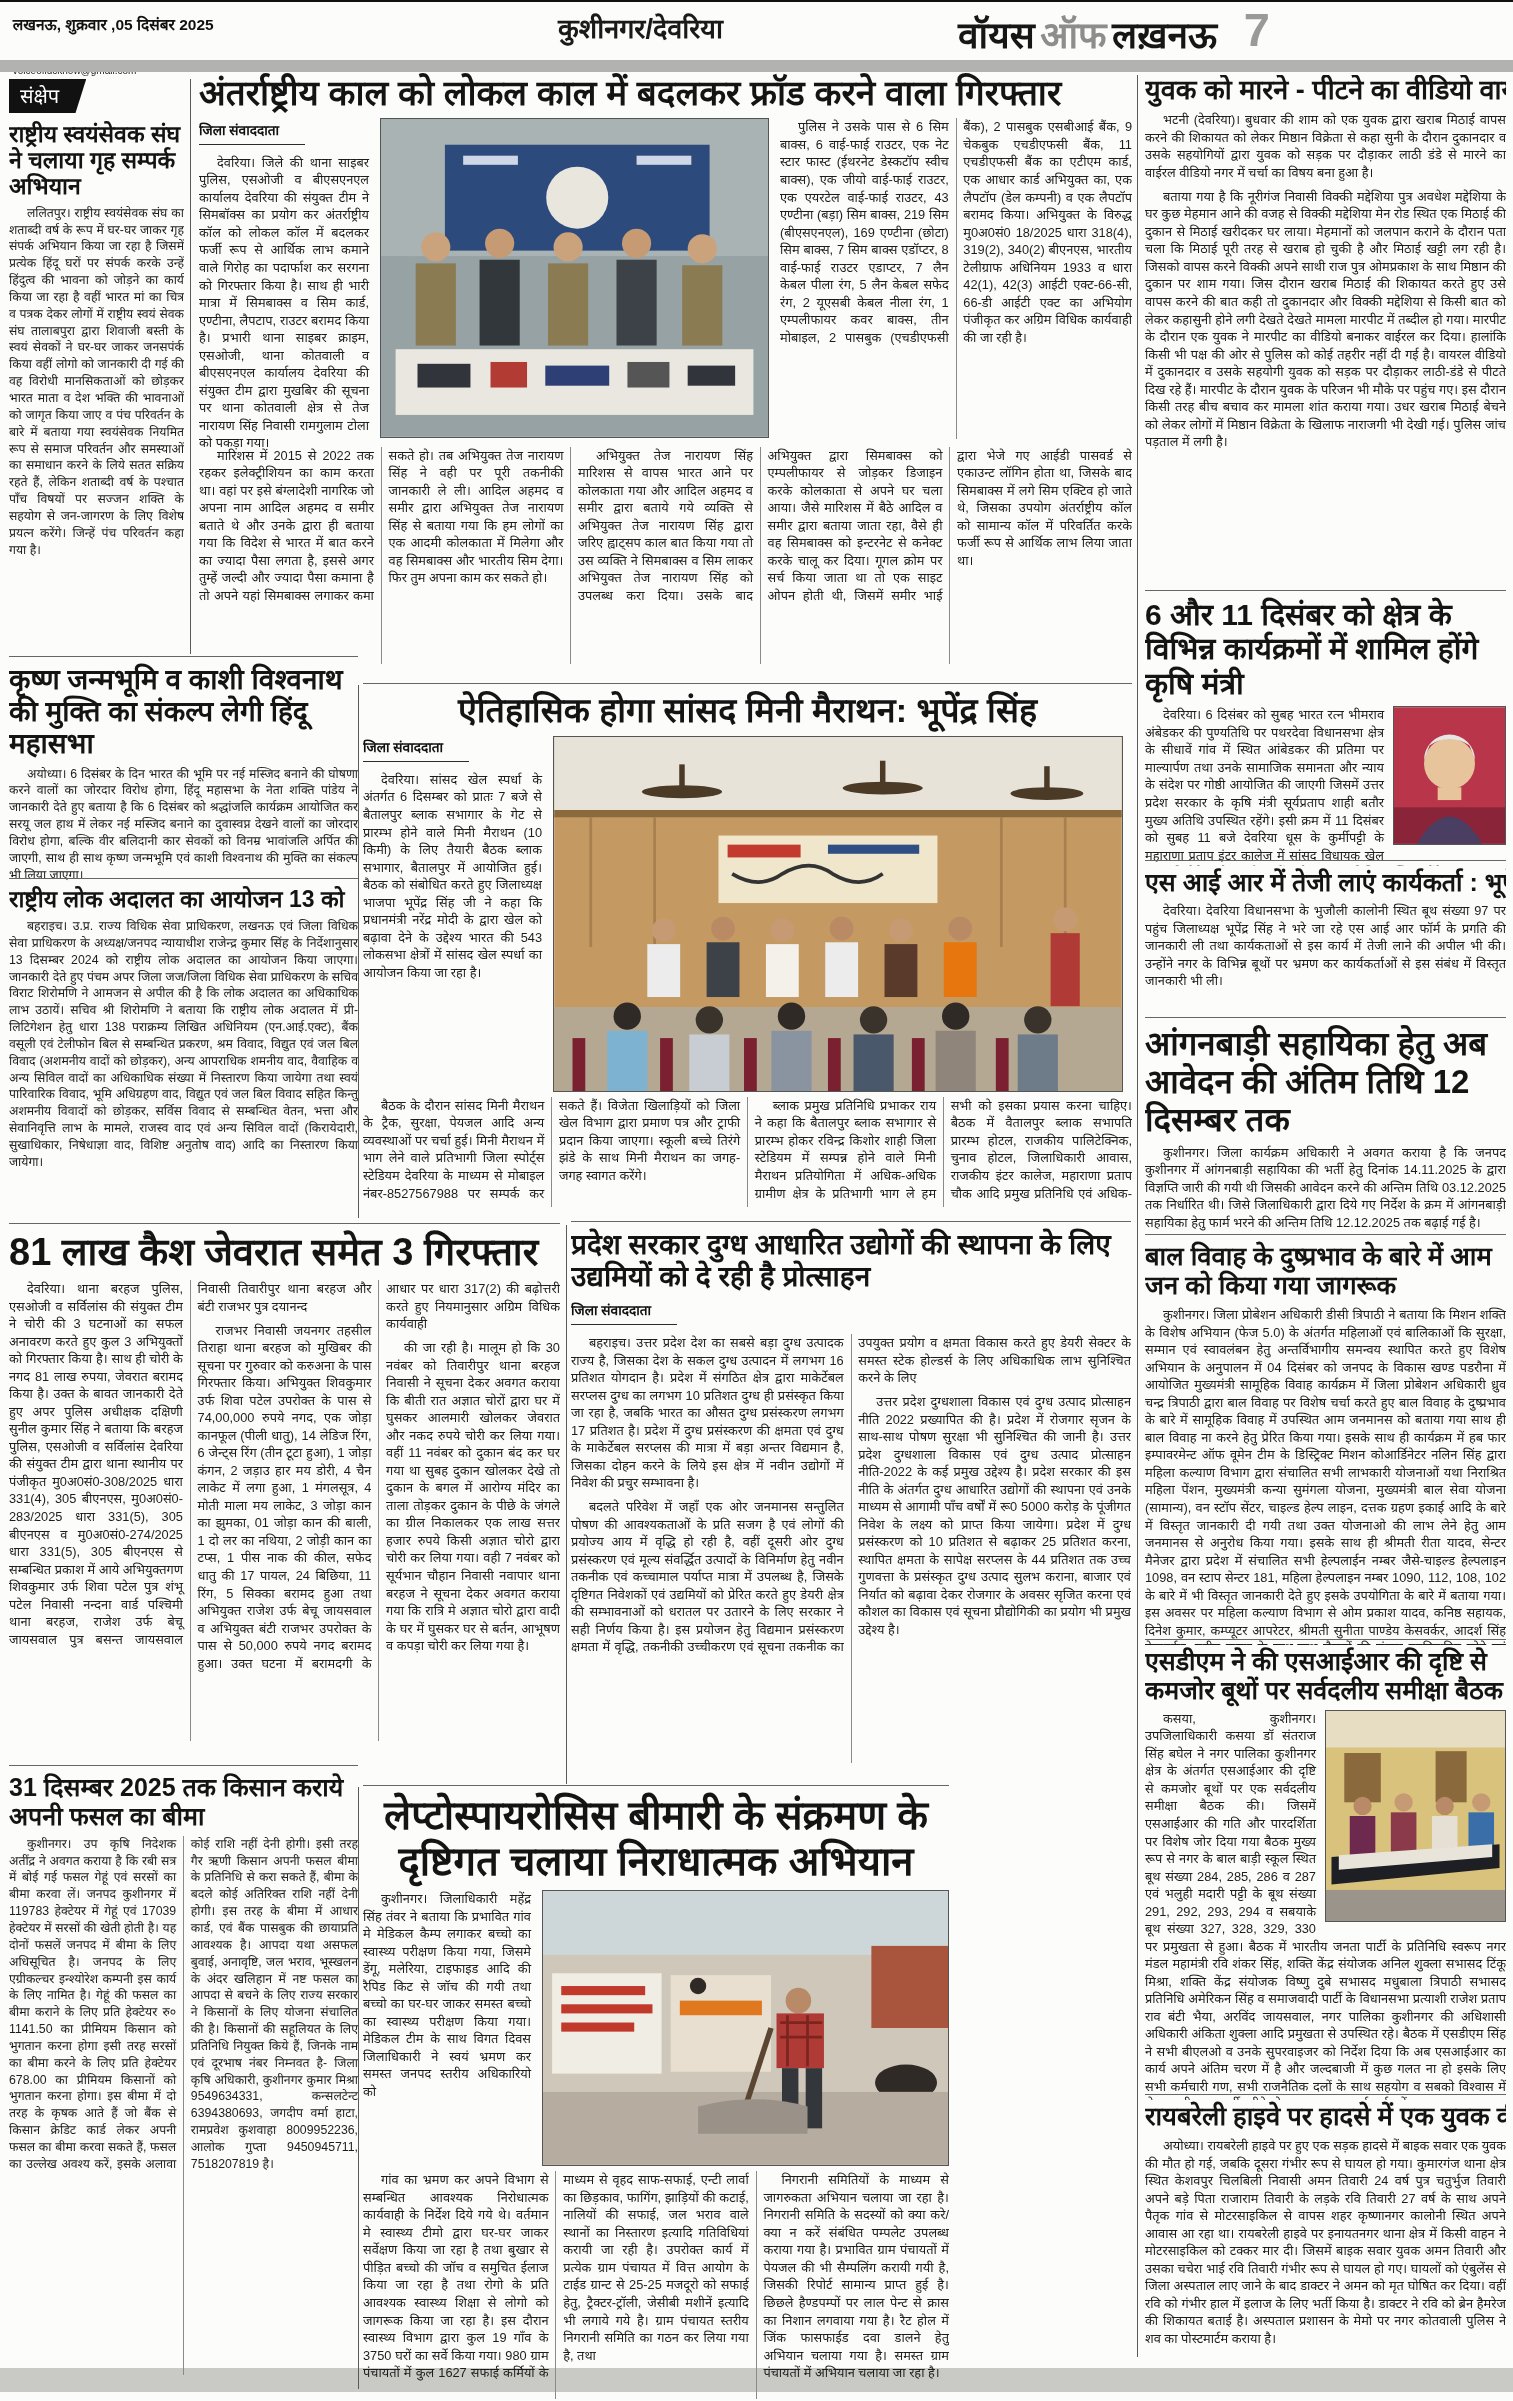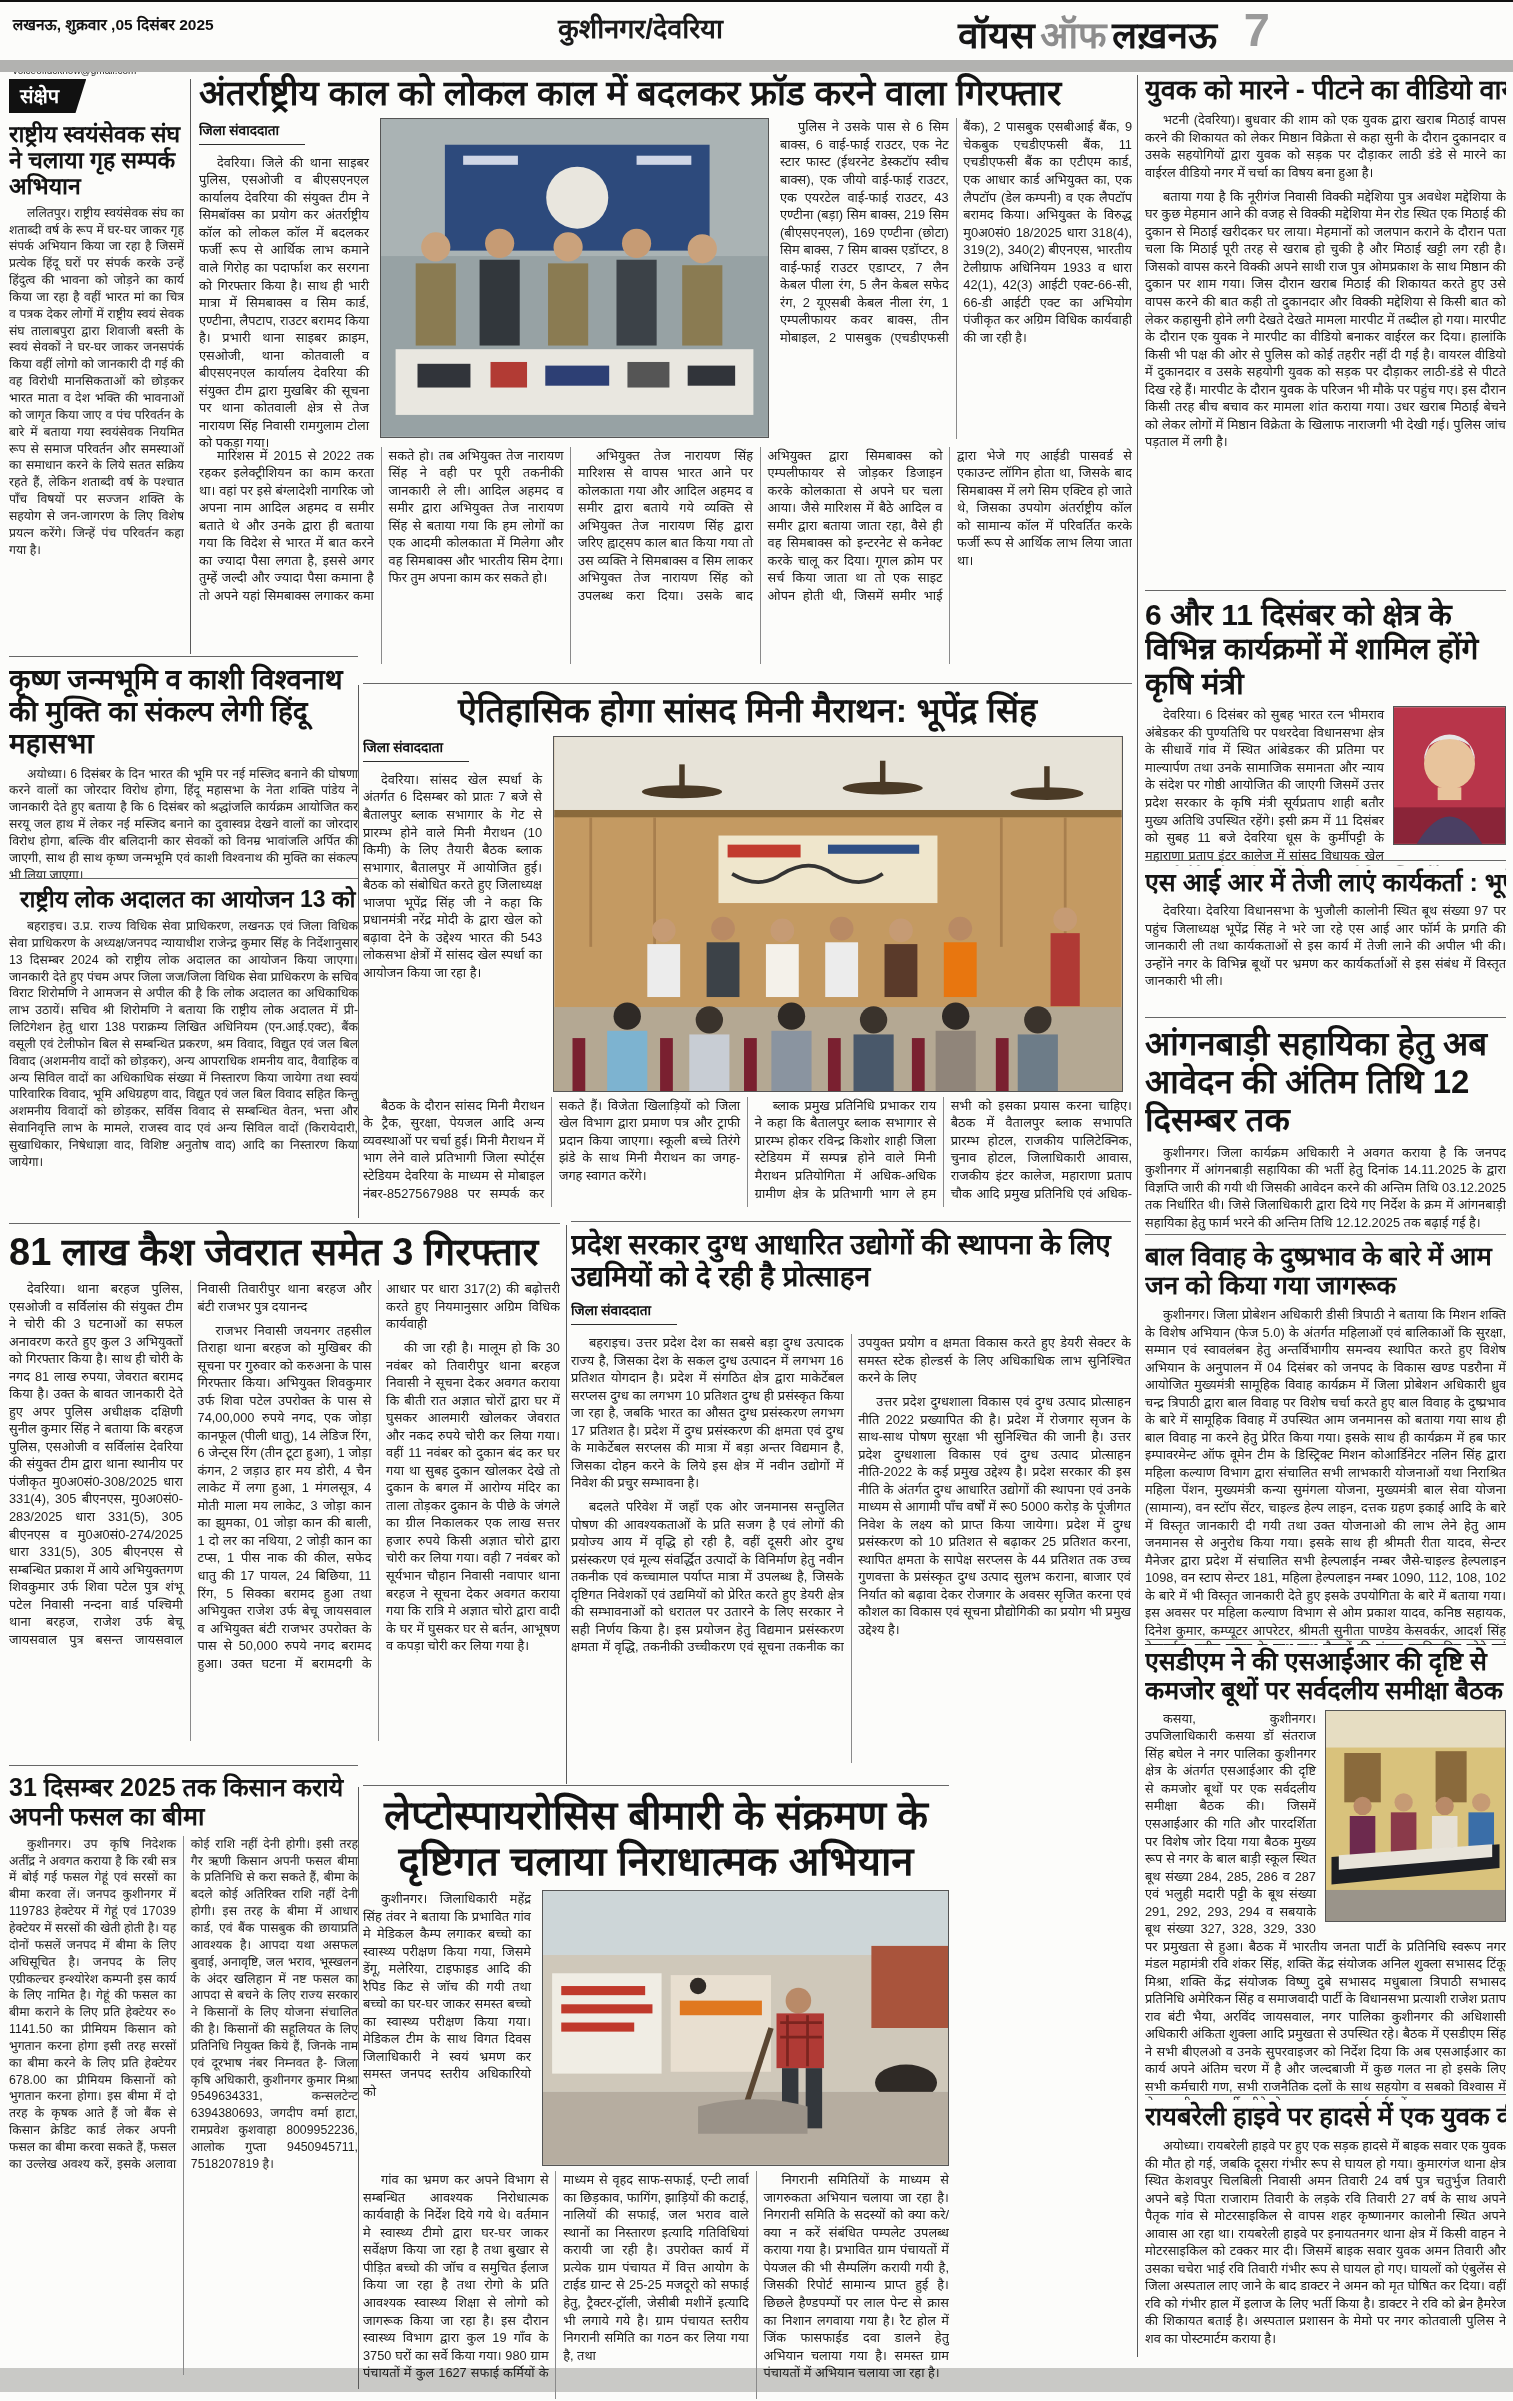--- a/index.html
+++ b/index.html
@@ -23,21 +23,21 @@
   .hl{font-weight:bold;color:#141414;line-height:1.14;margin:0 0 5.5px 0;}
   .body-text{font-size:12.8px;line-height:1.37;text-align:justify;color:#1d1d1d;margin:0 0 6.4px 0;text-indent:18px;}
   .byline{display:inline-block;font-weight:bold;font-size:13.7px;color:#111;
           border-bottom:1.8px solid #2b2b2b;padding:0 25.6px 4.6px 0;margin:1.8px 0 9px 0;}
   .cols2{columns:2;column-gap:14.6px;column-rule:0.9px solid #8a8a8a;}
   .cols3{columns:3;column-gap:14.6px;column-rule:0.9px solid #8a8a8a;}
   .cols4{columns:4;column-gap:14.6px;column-rule:0.9px solid #8a8a8a;}
   .cols5{columns:5;column-gap:14.6px;column-rule:0.9px solid #8a8a8a;}
   .vline{position:absolute;width:0.9px;background:#5a5a5a;}
   .photo{display:block;background:#dcdcd8;border:0.9px solid #555;}
-  .kicker{display:inline-block;background:#111;color:#fff;font-weight:bold;font-size:20px;
+  .kicker{display:inline-block;background:#111;color:#fff;font-weight:normal;font-size:20px;
           padding:2.7px 27px 4.6px 11px;margin:0 0 7.3px 0;
           clip-path:polygon(0 0,100% 0,86% 100%,0 100%);}
   .flexrow{display:flex;gap:11px;}
   .portrait-float{float:right;margin:0 0 5.5px 9px;}
   .sep-top{border-top:0.9px solid #666;padding-top:7.3px;}
 </style>
 </head>
 <body>
 
 <div class="page">
@@ -106,21 +106,21 @@
       <p class="body-text">अभियुक्त तेज नारायण सिंह मारिशस से वापस भारत आने पर कोलकाता गया और आदिल अहमद व समीर द्वारा बताये गये व्यक्ति से अभियुक्त तेज नारायण सिंह द्वारा जरिए ह्वाट्सप काल बात किया गया तो उस व्यक्ति ने सिमबाक्स व सिम लाकर अभियुक्त तेज नारायण सिंह को उपलब्ध करा दिया। उसके बाद अभियुक्त द्वारा सिमबाक्स को एम्पलीफायर से जोड़कर डिजाइन करके कोलकाता से अपने घर चला आया। जैसे मारिशस में बैठे आदिल व समीर द्वारा बताया जाता रहा, वैसे ही वह सिमबाक्स को इन्टरनेट से कनेक्ट करके चालू कर दिया। गूगल क्रोम पर सर्च किया जाता था तो एक साइट ओपन होती थी, जिसमें समीर भाई द्वारा भेजे गए आईडी पासवर्ड से एकाउन्ट लॉगिन होता था, जिसके बाद सिमबाक्स में लगे सिम एक्टिव हो जाते थे, जिसका उपयोग अंतर्राष्ट्रीय कॉल को सामान्य कॉल में परिवर्तित करके फर्जी रूप से आर्थिक लाभ लिया जाता था।</p>
     </div>
   </div>
 
   <div class="art sep-top" style="left:9px;top:654px;width:349px;height:221px;">
     <h2 class="hl" style="font-size:28px;">कृष्ण जन्मभूमि व काशी विश्वनाथ की मुक्ति का संकल्प लेगी हिंदू महासभा</h2>
     <p class="body-text" style="font-size:12.3px;">अयोध्या। 6 दिसंबर के दिन भारत की भूमि पर नई मस्जिद बनाने की घोषणा करने वालों का जोरदार विरोध होगा, हिंदू महासभा के नेता शक्ति पांडेय ने जानकारी देते हुए बताया है कि 6 दिसंबर को श्रद्धांजलि कार्यक्रम आयोजित कर सरयू जल हाथ में लेकर नई मस्जिद बनाने का दुवास्वप्न देखने वालों का जोरदार विरोध होगा, बल्कि वीर बलिदानी कार सेवकों को विनम्र भावांजलि अर्पित की जाएगी, साथ ही साथ कृष्ण जन्मभूमि एवं काशी विश्वनाथ की मुक्ति का संकल्प भी लिया जाएगा।</p>
   </div>
 
   <div class="art sep-top" style="left:9px;top:876px;width:349px;height:341px;">
-    <h2 class="hl" style="font-size:23px;margin-left:11px;">राष्ट्रीय लोक अदालत का आयोजन 13 को</h2>
+    <h2 class="hl" style="font-size:23px;">राष्ट्रीय लोक अदालत का आयोजन 13 को</h2>
     <p class="body-text" style="font-size:12.3px;">बहराइच। उ.प्र. राज्य विधिक सेवा प्राधिकरण, लखनऊ एवं जिला विधिक सेवा प्राधिकरण के अध्यक्ष/जनपद न्यायाधीश राजेन्द्र कुमार सिंह के निर्देशानुसार 13 दिसम्बर 2024 को राष्ट्रीय लोक अदालत का आयोजन किया जाएगा। जानकारी देते हुए पंचम अपर जिला जज/जिला विधिक सेवा प्राधिकरण के सचिव विराट शिरोमणि ने आमजन से अपील की है कि लोक अदालत का अधिकाधिक लाभ उठायें। सचिव श्री शिरोमणि ने बताया कि राष्ट्रीय लोक अदालत में प्री-लिटिगेशन हेतु धारा 138 पराक्रम्य लिखित अधिनियम (एन.आई.एक्ट), बैंक वसूली एवं टेलीफोन बिल से सम्बन्धित प्रकरण, श्रम विवाद, विद्युत एवं जल बिल विवाद (अशमनीय वादों को छोड़कर), अन्य आपराधिक शमनीय वाद, वैवाहिक व अन्य सिविल वादों का अधिकाधिक संख्या में निस्तारण किया जायेगा तथा स्वयं पारिवारिक विवाद, भूमि अधिग्रहण वाद, विद्युत एवं जल बिल विवाद सहित किन्तु अशमनीय विवादों को छोड़कर, सर्विस विवाद से सम्बन्धित वेतन, भत्ता और सेवानिवृत्ति लाभ के मामले, राजस्व वाद एवं अन्य सिविल वादों (किरायेदारी, सुखाधिकार, निषेधाज्ञा वाद, विशिष्ट अनुतोष वाद) आदि का निस्तारण किया जायेगा।</p>
   </div>
 
   <div class="art sep-top" style="left:9px;top:1221px;width:551px;height:539px;">
     <h1 class="hl" style="font-size:38px;white-space:nowrap;">81 लाख कैश जेवरात समेत 3 गिरफ्तार</h1>
     <div class="cols3" style="height:461px;">
       <p class="body-text">देवरिया। थाना बरहज पुलिस, एसओजी व सर्विलांस की संयुक्त टीम ने चोरी की 3 घटनाओं का सफल अनावरण करते हुए कुल 3 अभियुक्तों को गिरफ्तार किया है। साथ ही चोरी के नगद 81 लाख रुपया, जेवरात बरामद किया है। उक्त के बावत जानकारी देते हुए अपर पुलिस अधीक्षक दक्षिणी सुनील कुमार सिंह ने बताया कि बरहज पुलिस, एसओजी व सर्विलांस देवरिया की संयुक्त टीम द्वारा थाना स्थानीय पर पंजीकृत मु0अ0सं0-308/2025 धारा 331(4), 305 बीएनएस, मु0अ0सं0-283/2025 धारा 331(5), 305 बीएनएस व मु0अ0सं0-274/2025 धारा 331(5), 305 बीएनएस से सम्बन्धित प्रकाश में आये अभियुक्तगण शिवकुमार उर्फ शिवा पटेल पुत्र शंभू पटेल निवासी नन्दना वार्ड पश्चिमी थाना बरहज, राजेश उर्फ बेचू जायसवाल पुत्र बसन्त जायसवाल निवासी तिवारीपुर थाना बरहज और बंटी राजभर पुत्र दयानन्द</p>
       <p class="body-text">राजभर निवासी जयनगर तहसील तिराहा थाना बरहज को मुखिबर की सूचना पर गुरुवार को करुअना के पास गिरफ्तार किया। अभियुक्त शिवकुमार उर्फ शिवा पटेल उपरोक्त के पास से 74,00,000 रुपये नगद, एक जोड़ा कानफूल (पीली धातु), 14 लेडिज रिंग, 6 जेन्ट्स रिंग (तीन टूटा हुआ), 1 जोड़ा कंगन, 2 जड़ाउ हार मय डोरी, 4 चैन लाकेट में लगा हुआ, 1 मंगलसूत्र, 4 मोती माला मय लाकेट, 3 जोड़ा कान का झुमका, 01 जोड़ा कान की बाली, 1 दो लर का नथिया, 2 जोड़ी कान का टप्स, 1 पीस नाक की कील, सफेद धातु की 17 पायल, 24 बिछिया, 11 रिंग, 5 सिक्का बरामद हुआ तथा अभियुक्त राजेश उर्फ बेचू जायसवाल व अभियुक्त बंटी राजभर उपरोक्त के पास से 50,000 रुपये नगद बरामद हुआ। उक्त घटना में बरामदगी के आधार पर धारा 317(2) की बढ़ोत्तरी करते हुए नियमानुसार अग्रिम विधिक कार्यवाही</p>
       <p class="body-text">की जा रही है। मालूम हो कि 30 नवंबर को तिवारीपुर थाना बरहज निवासी ने सूचना देकर अवगत कराया कि बीती रात अज्ञात चोरों द्वारा घर में घुसकर आलमारी खोलकर जेवरात और नकद रुपये चोरी कर लिया गया। वहीं 11 नवंबर को दुकान बंद कर घर गया था सुबह दुकान खोलकर देखे तो दुकान के बगल में आरोग्य मंदिर का ताला तोड़कर दुकान के पीछे के जंगले का ग्रील निकालकर एक लाख सत्तर हजार रुपये किसी अज्ञात चोरो द्वारा चोरी कर लिया गया। वही 7 नवंबर को सूर्यभान चौहान निवासी नवापार थाना बरहज ने सूचना देकर अवगत कराया गया कि रात्रि मे अज्ञात चोरो द्वारा वादी के घर में घुसकर घर से बर्तन, आभूषण व कपड़ा चोरी कर लिया गया है।</p>
     </div>

